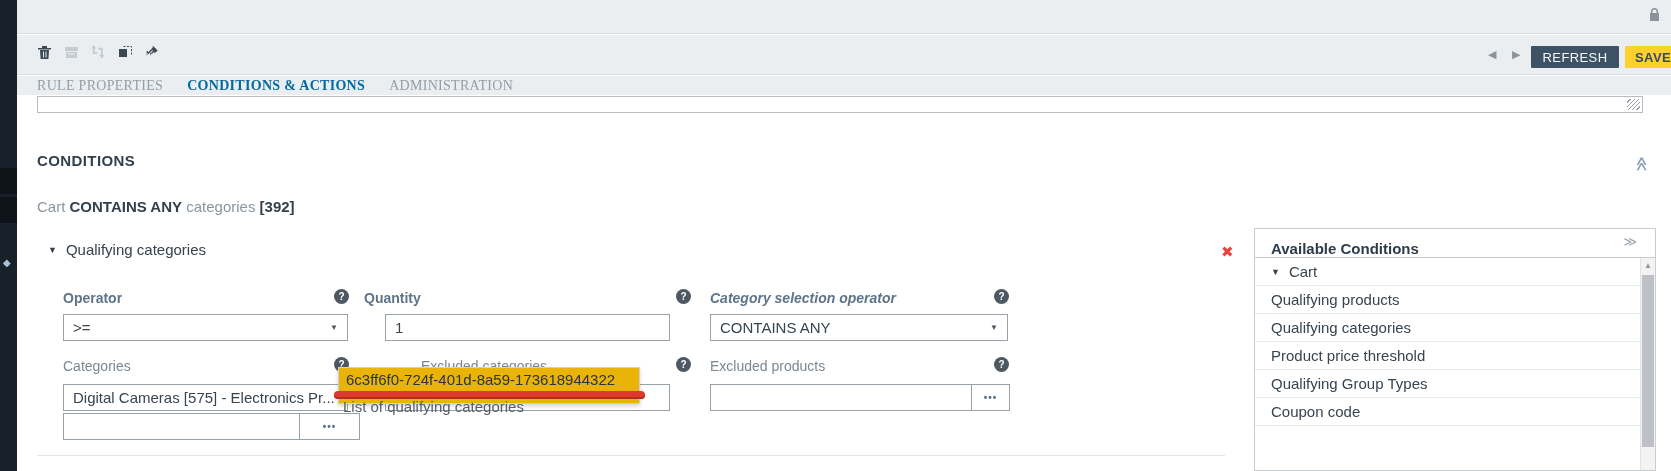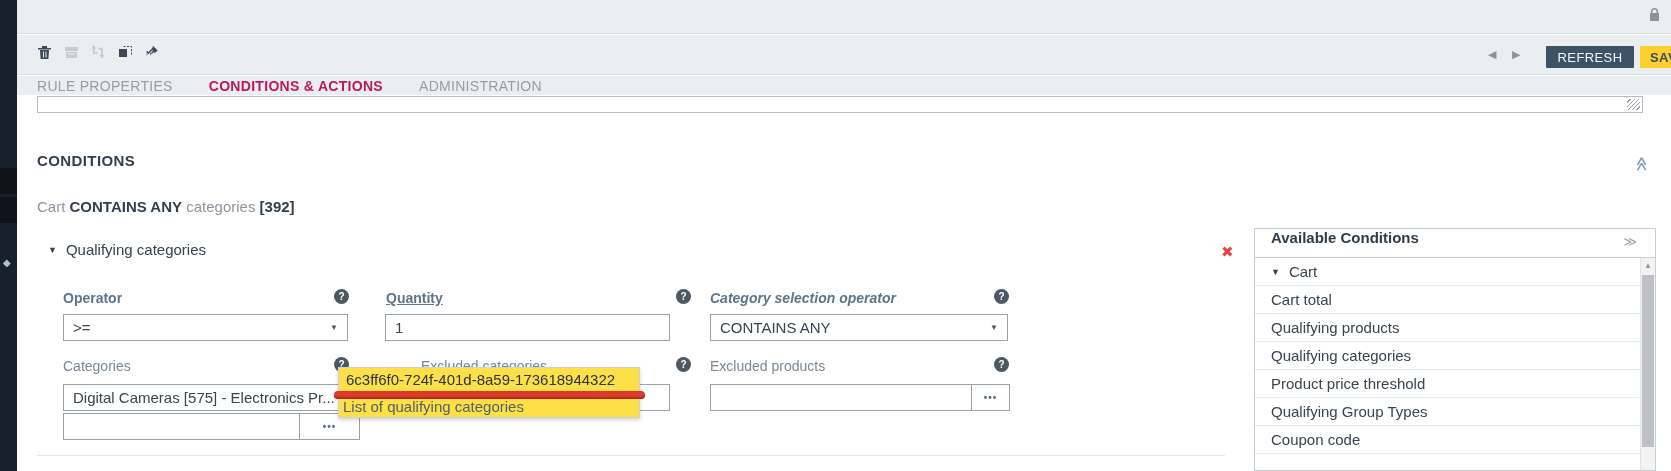--- a/index.html
+++ b/index.html
@@ -23,27 +23,27 @@
 
   .win-title { left:37px; top:7px; font-size:15px; font-weight:700; color:#2c3f52; }
   .lock { left:1648px; top:7px; width:13px; height:15px; color:#8a939c; }
 
   .tool-icons { left:37px; top:45px; display:flex; gap:12px; align-items:center; }
   .tool-icons .ico { width:15px; height:15px; display:inline-flex; }
   .ico.on  { color:#3c4854; }
   .ico.off { color:#c4ccd3; }
 
   .nav-chev { top:48px; font-size:11px; color:#8b949c; cursor:default; }
-  .btn { top:46px; height:22px; font-size:13px; letter-spacing:.4px; display:flex; align-items:center; border:none; cursor:pointer;margin-left:15px; }
+  .btn { top:46px; height:22px; font-size:13px; letter-spacing:.4px; display:flex; align-items:center; border:none; cursor:pointer; }
   .btn-refresh { left:1531px; width:88px; background:#3e5266; color:#f4f6f8; justify-content:center; border-radius:1px; }
   .btn-save { left:1625px; width:70px; background:#fcd12c; color:#394b5e; font-weight:700; padding-left:10px; border-radius:1px; }
 
-  .tabs { left:37px; top:78px; display:flex; gap:36px; }
+  .tabs { left:37px; top:78px; display:flex; gap:24px;font-family:Liberation Serif, serif; }
   .tab { font-size:14px; letter-spacing:.3px; color:#939ea8; padding-bottom:3px; cursor:pointer; }
-  .tab.active { color:#be185d; font-weight:700; border-bottom:3px solid #1877c5; }
+  .tab.active { color:#0369a1; font-weight:700; border-bottom:3px solid #1877c5; }
 
   
   .strip { left:37px; top:96px; width:1606px; height:17px; background:#fff; border:1px solid #b6bcc2; }
   .grip { position:absolute; right:2px; bottom:2px; width:13px; height:11px;
           background:repeating-linear-gradient(135deg, transparent 0 2px, #9aa2a9 2px 3px); }
 
   .sec-heading { left:37px; top:152px; font-size:15px; font-weight:700; color:#323f4c; letter-spacing:.4px; }
   .collapse-up { left:1634px; top:156px; color:#7f99b4; font-size:14px; font-weight:700;
                  transform:rotate(-90deg); transform-origin:center; }
 
@@ -65,32 +65,32 @@
           padding:0 9px; font-size:15px; color:#39444f; }
   .fbox .caret { margin-left:auto; font-size:8px; color:#4a5560; }
   .fbox .val { white-space:nowrap; overflow:hidden; }
   input.fin { height:27px; background:#fff; border:1px solid #99a1a8; padding:0 9px; font-size:15px;
               color:#39444f; font-family:inherit; width:100%; }
   .more-btn { height:27px; background:#fff; border:1px solid #99a1a8; border-left:none;
               display:flex; align-items:center; justify-content:center; cursor:pointer;
               color:#56718c; font-size:10px; letter-spacing:1px; font-weight:700; }
 
   
-  .tooltip { left:338px; top:367px; width:302px; height:51px; background:#fde047;
+  .tooltip { left:338px; top:367px; width:302px; height:37px; background:#eab308;
              border:1px solid #cdd2d6; box-shadow:0 2px 4px rgba(0,0,0,.18); z-index:50; }
   .tt-uuid { position:absolute; left:7px; top:3px; font-size:15px; color:#2b3540; white-space:nowrap; }
   .tt-cap  { position:absolute; left:4px; top:30px; font-size:15px; color:#555f69; white-space:nowrap; }
   .red-line { left:334px; top:391px; width:311px; height:8px; background:#dd392d;
               border-radius:5px; z-index:60; box-shadow:inset 0 -2px 0 #b72c22; }
 
   .hline { left:37px; top:455px; width:1188px; height:1px; background:#e3e6e9; }
 
   
   .panel { left:1254px; top:228px; width:402px; height:243px; background:#fff; border:1px solid #c8cdd2; }
-  .panel-header { position:relative; height:29px; border-bottom:1px solid #c8cdd2; display:flex; align-items:flex-start; }
+  .panel-header { position:relative; height:29px; border-bottom:1px solid #c8cdd2; display:flex; align-items:flex-end; }
   .panel-title { margin-left:16px; font-size:15px; font-weight:700; color:#2e3b48; }
   .panel-chev { position:absolute; right:18px; top:5px; color:#9aa3ac; font-size:13px; cursor:pointer; }
   .panel-row { height:28px; border-bottom:1px solid #e7eaec; display:flex; align-items:center;
                padding-left:16px; margin-right:15px; font-size:15px; color:#39444f; cursor:pointer; }
   .panel-row .tri { margin-right:9px; }
   .scrollbar { position:absolute; right:0; top:29px; bottom:0; width:15px; background:#f3f3f3; border-left:1px solid #e2e2e2; }
   .sb-up { position:absolute; top:3px; left:0; width:14px; text-align:center; font-size:8px; color:#8e969d; cursor:pointer; }
   .sb-thumb { position:absolute; top:17px; left:1px; width:12px; height:172px; background:#bdc1c5; cursor:pointer; }
 
   svg { display:block; width:100%; height:100%; }
@@ -168,21 +168,21 @@
 
   <div class="abs group-row">
     <span class="tri">▼</span>
     <span class="group-title">Qualifying categories</span>
   </div>
 
   <div class="abs remove-x">✖</div>
 
   <div class="abs flabel" style="left:63px;  top:290px;">Operator</div>
   <div class="abs help" style="left:334px; top:289px;">?</div>
-  <div class="abs flabel" style="left:386px; top:290px;text-decoration:underline;">Quantity</div>
+  <div class="abs flabel" style="left:364px; top:290px;">Quantity</div>
   <div class="abs help" style="left:676px; top:289px;">?</div>
   <div class="abs flabel" style="left:710px; top:290px;font-style:italic;">Category selection operator</div>
   <div class="abs help" style="left:994px; top:289px;">?</div>
 
   <div class="abs fbox" style="left:63px; top:314px; width:285px;">
     <span class="val">&gt;=</span>
     <span class="caret">▼</span>
   </div>
   <input class="abs fin" style="left: 385px; top: 314px; width: 285px;" value="1">
   <div class="abs fbox" style="left:710px; top:314px; width:298px;">
@@ -217,21 +217,20 @@
 
   <div class="abs panel">
     <div class="panel-header">
       <div class="panel-title">Available Conditions</div>
       <div class="panel-chev">≫</div>
     </div>
     <div class="panel-row">
       <span class="tri">▼</span>
       <span>Cart</span>
     </div>
-    <div class="panel-row">Cart total</div>
     <div class="panel-row">Qualifying products</div>
     <div class="panel-row">Qualifying categories</div>
     <div class="panel-row">Product price threshold</div>
     <div class="panel-row">Qualifying Group Types</div>
     <div class="panel-row">Coupon code</div>
     <div class="scrollbar">
       <div class="sb-up">▲</div>
       <div class="sb-thumb"></div>
     </div>
   </div>

